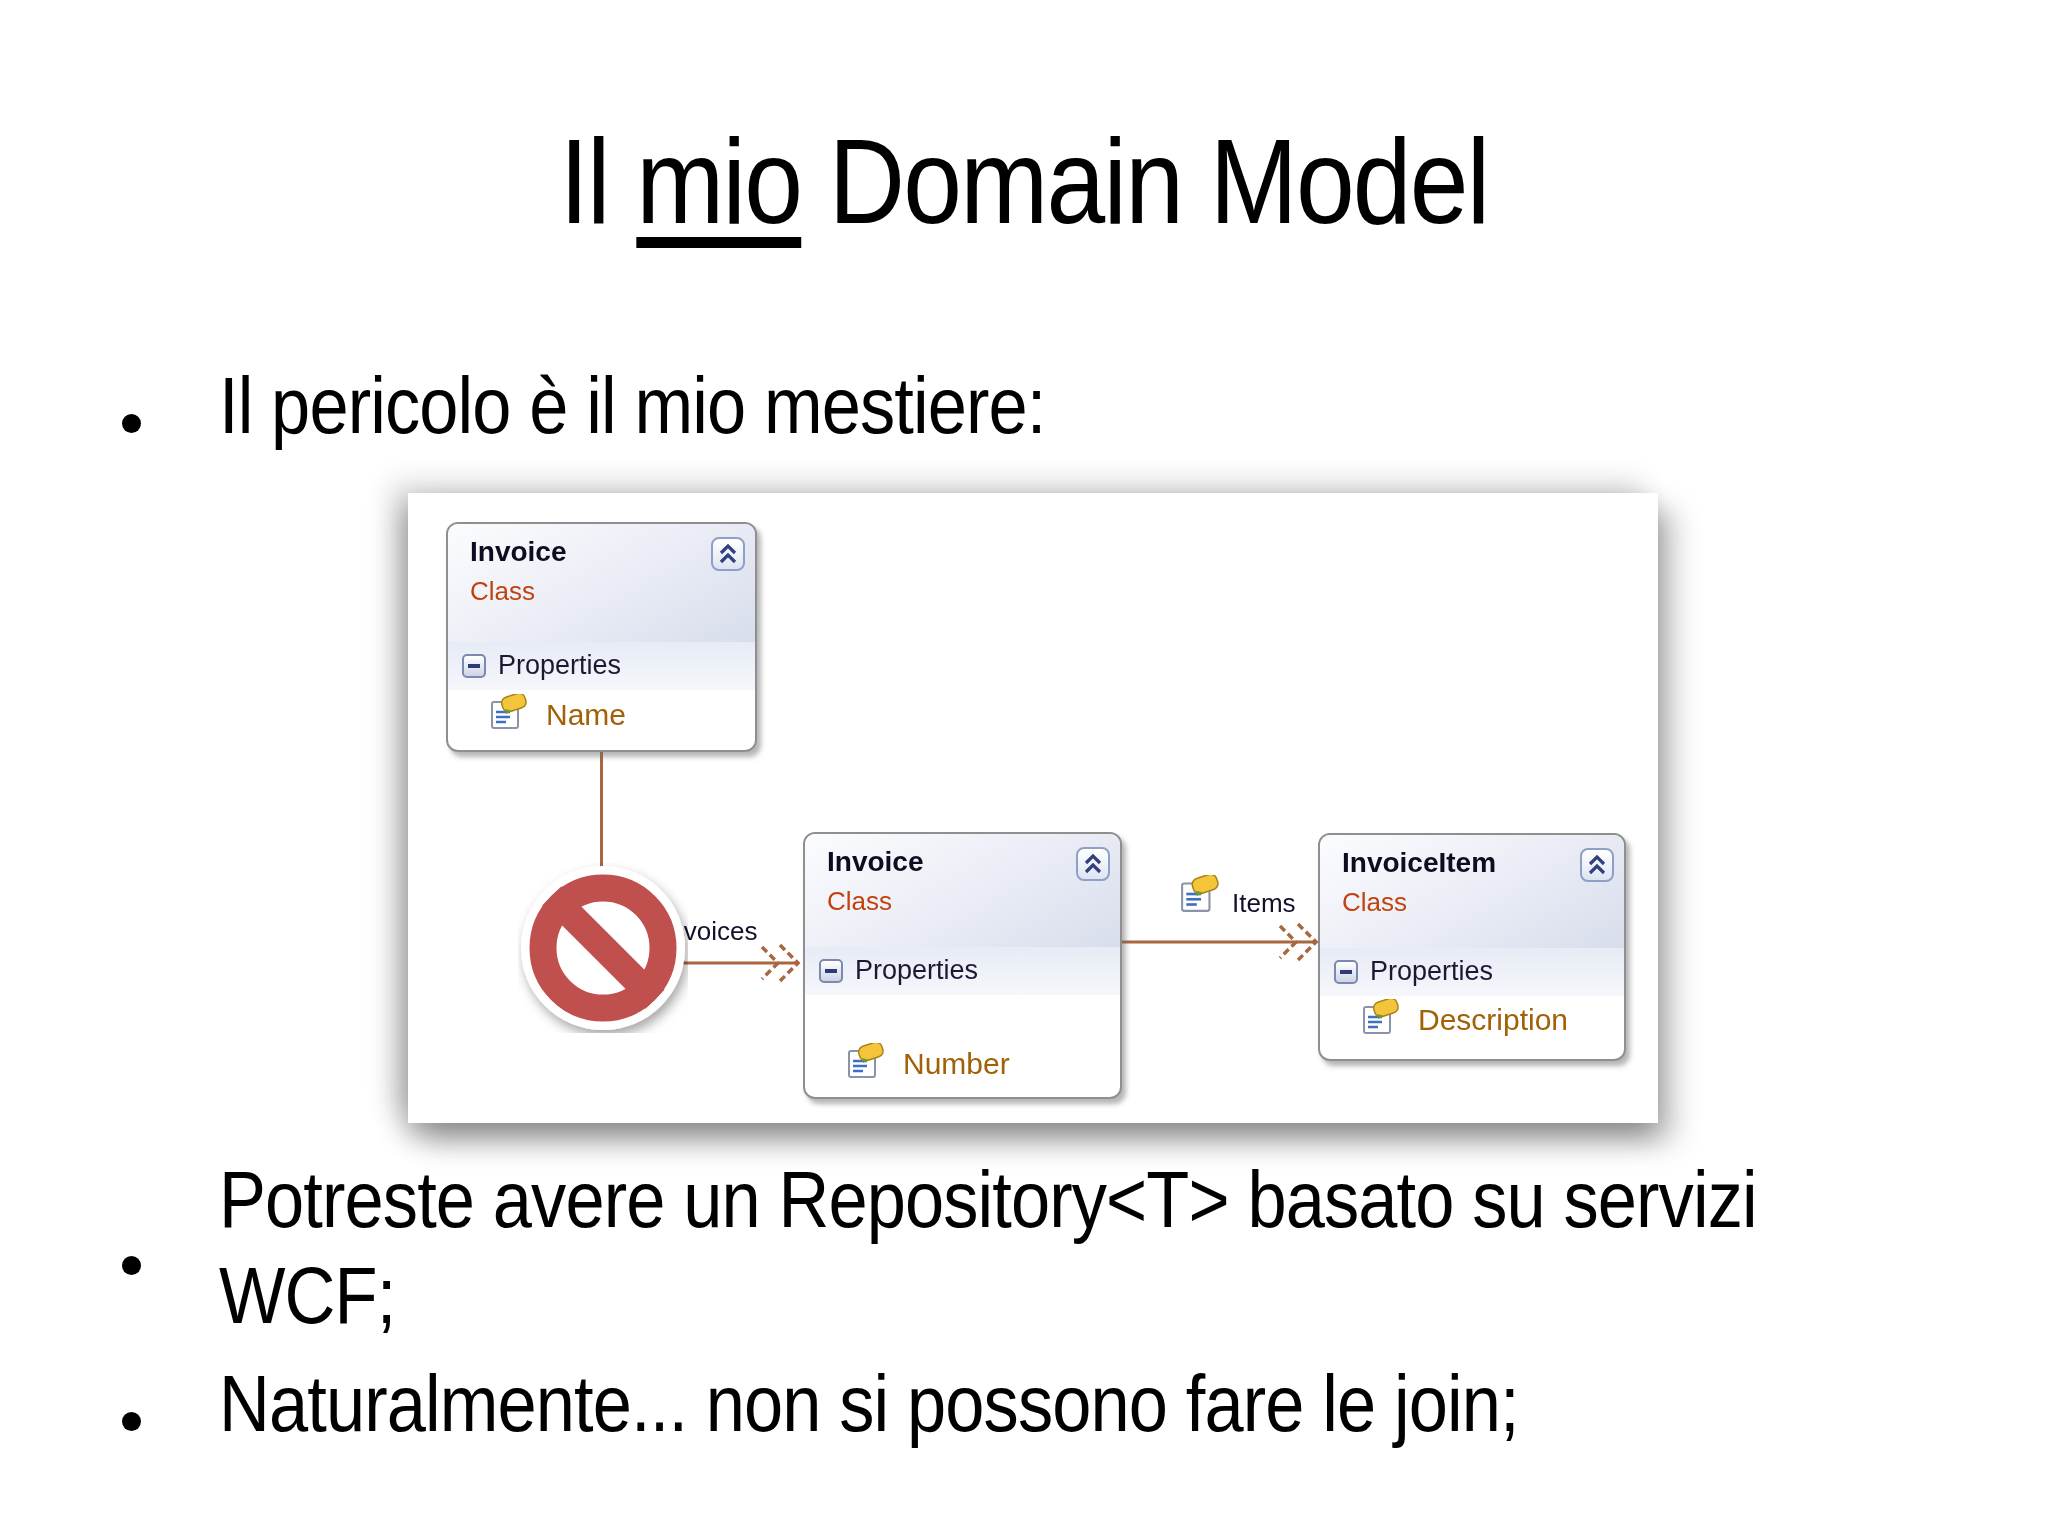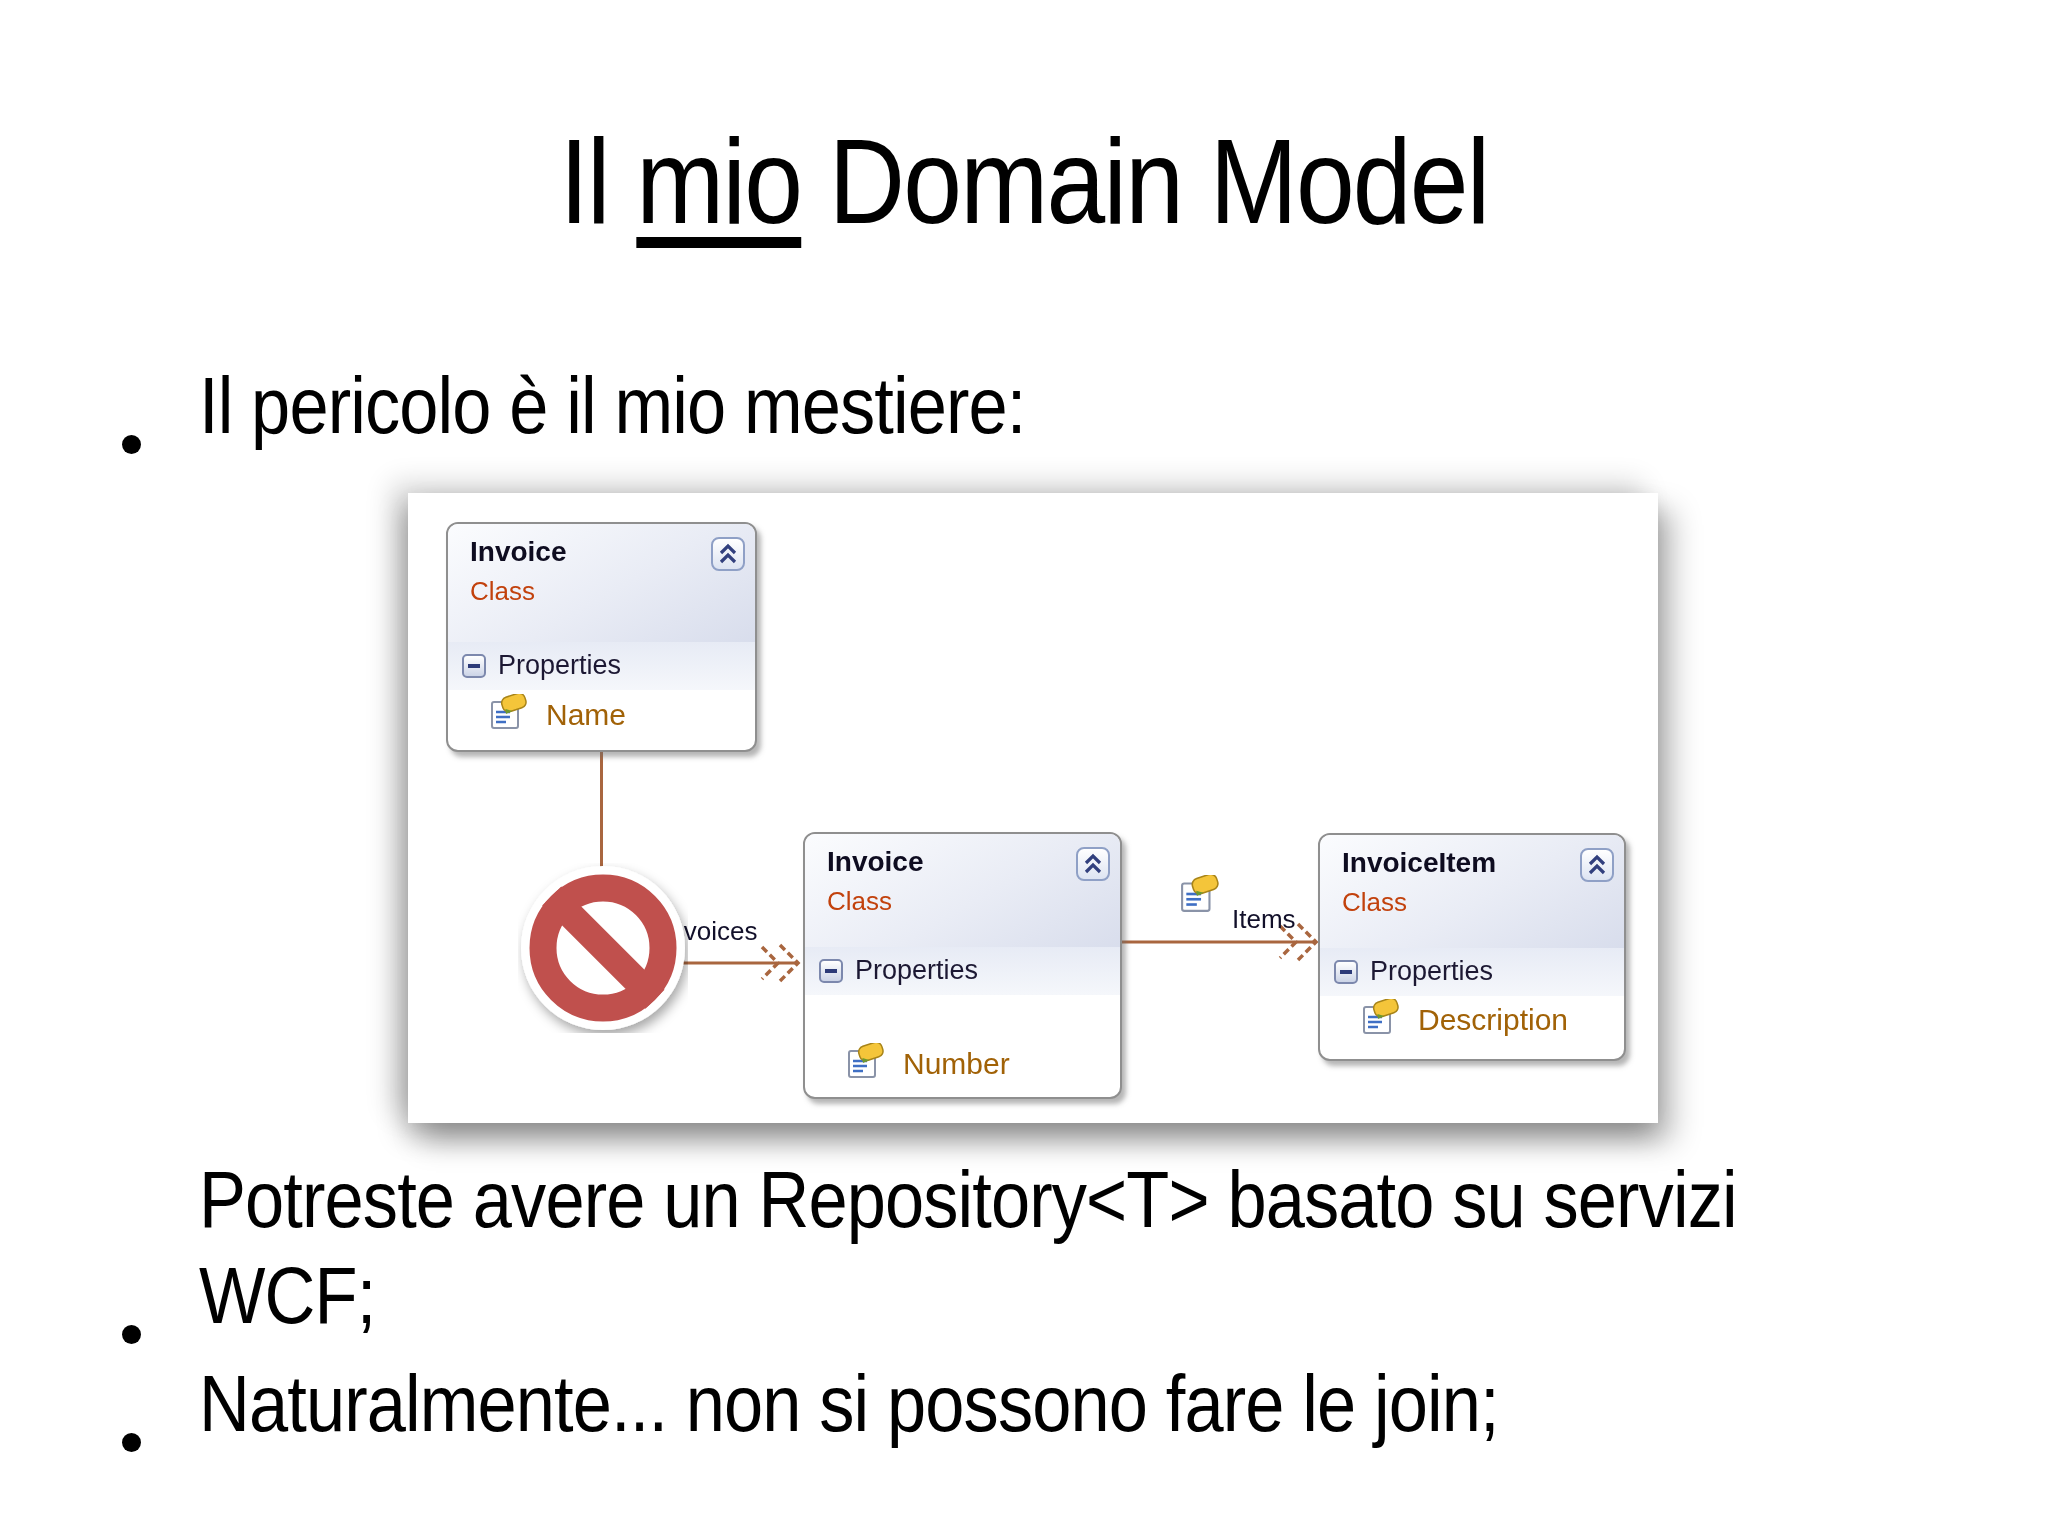--- a/index.html
+++ b/index.html
@@ -14,21 +14,21 @@
     position:absolute;top:112px;left:0;width:2048px;
     text-align:center;font-size:120px;font-weight:400;letter-spacing:-2px;
     transform:scaleX(0.88);transform-origin:50% 50%;
     white-space:nowrap;
   }
   .title .u{
     text-decoration:underline;
     text-decoration-thickness:11px;
     text-underline-offset:14px;
   }
-  .bullet{position:absolute;left:122px;display:flex;align-items:flex-end;}
+  .bullet{position:absolute;left:122px;display:flex;align-items:center;gap:20px;}
   .dot{width:19px;height:19px;border-radius:50%;background:#000;flex:0 0 auto;margin-top:35px;}
   .btext{
     margin-left:58px;font-size:80px;line-height:96px;letter-spacing:-1px;
     transform:scaleX(0.88);transform-origin:left top;white-space:nowrap;
   }
   .btext span{display:block;}
   
   .panel{
     position:absolute;left:408px;top:493px;width:1250px;height:630px;
     background:#fff;
@@ -223,21 +223,21 @@
       <rect x="2" y="8" width="26" height="26" rx="2" fill="#ffffff" stroke="#8a93a8" stroke-width="2"></rect>
       <line x1="6" y1="18" x2="20" y2="18" stroke="#3f6fc4" stroke-width="2.5"></line>
       <line x1="6" y1="23" x2="20" y2="23" stroke="#3f6fc4" stroke-width="2.5"></line>
       <line x1="6" y1="28" x2="16" y2="28" stroke="#3f6fc4" stroke-width="2.5"></line>
       <g transform="rotate(-18 24 9)">
         <rect x="12" y="1" width="24" height="15" rx="6" fill="#f4c53a" stroke="#a88418" stroke-width="1.5"></rect>
         <path d="M14 12 l6 4 l-7 1 z" fill="#6f9a2f"></path>
       </g>
     </svg>
   </span>
-  <div class="assoc-label" style="left:824px;top:411px;">Items</div>
+  <div class="assoc-label" style="left:824px;top:395px;">Items</div>
 
   <span class="assoc-icon" style="left:218px;top:408px;z-index:3;">
     <svg width="40" height="42" viewBox="0 0 30 34">
       <rect x="2" y="2" width="24" height="30" rx="2" fill="#ffffff" stroke="#8a93a8" stroke-width="2"></rect>
       <line x1="6" y1="14" x2="20" y2="14" stroke="#3f6fc4" stroke-width="2.5"></line>
       <line x1="6" y1="19" x2="20" y2="19" stroke="#3f6fc4" stroke-width="2.5"></line>
       <line x1="6" y1="24" x2="16" y2="24" stroke="#3f6fc4" stroke-width="2.5"></line>
     </svg>
   </span>
 

